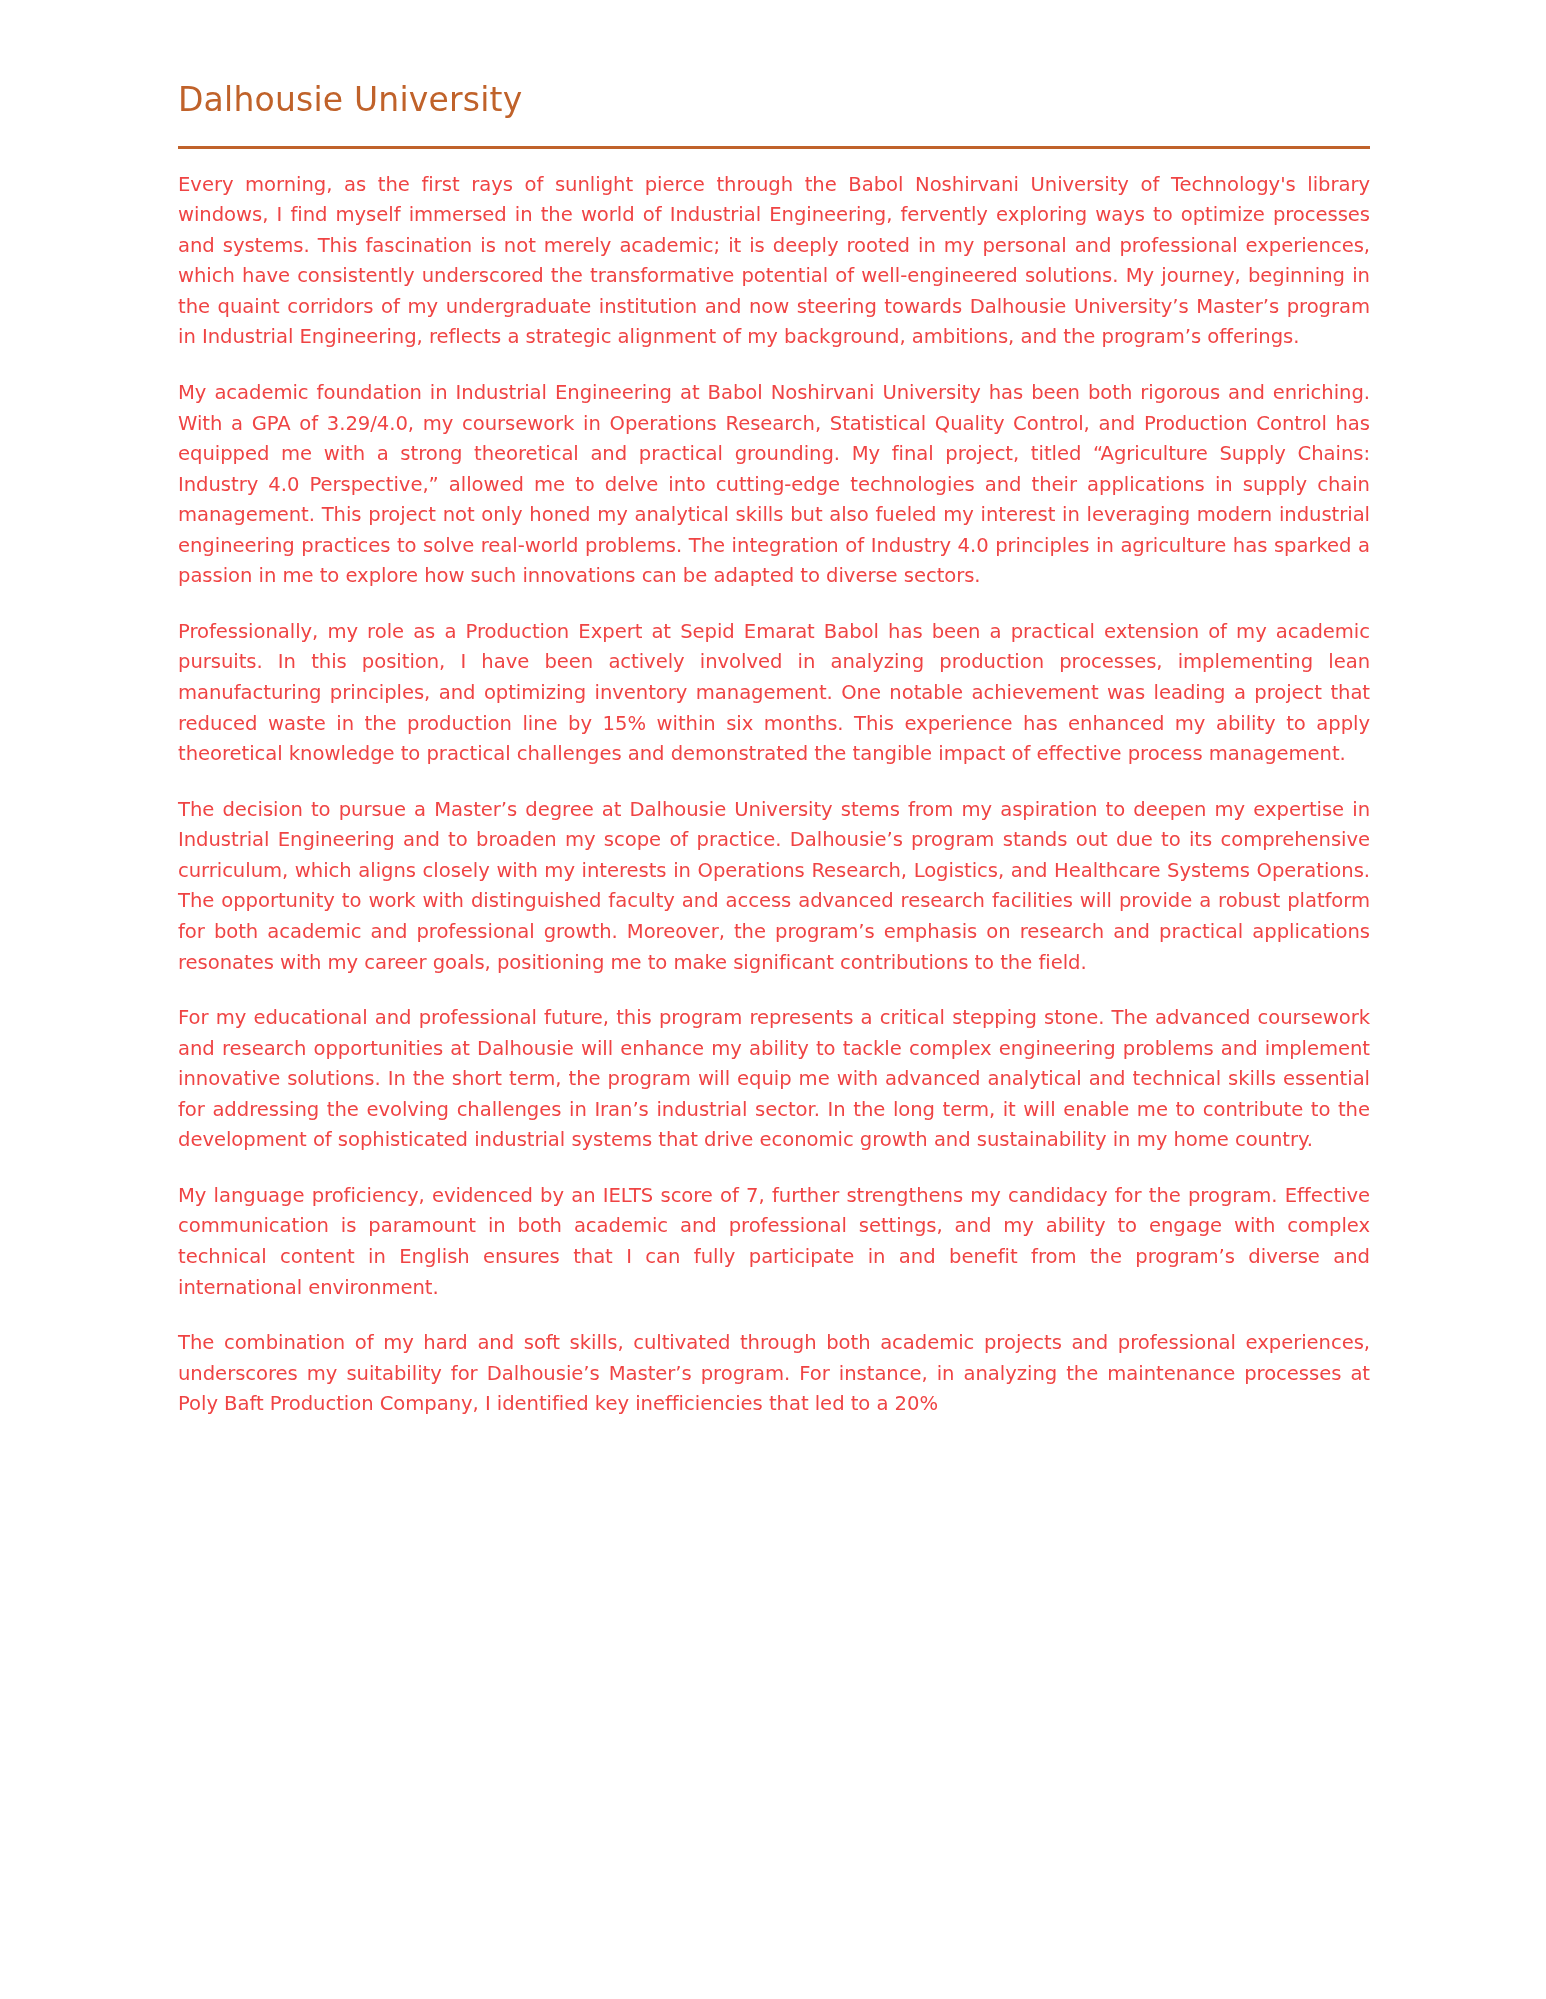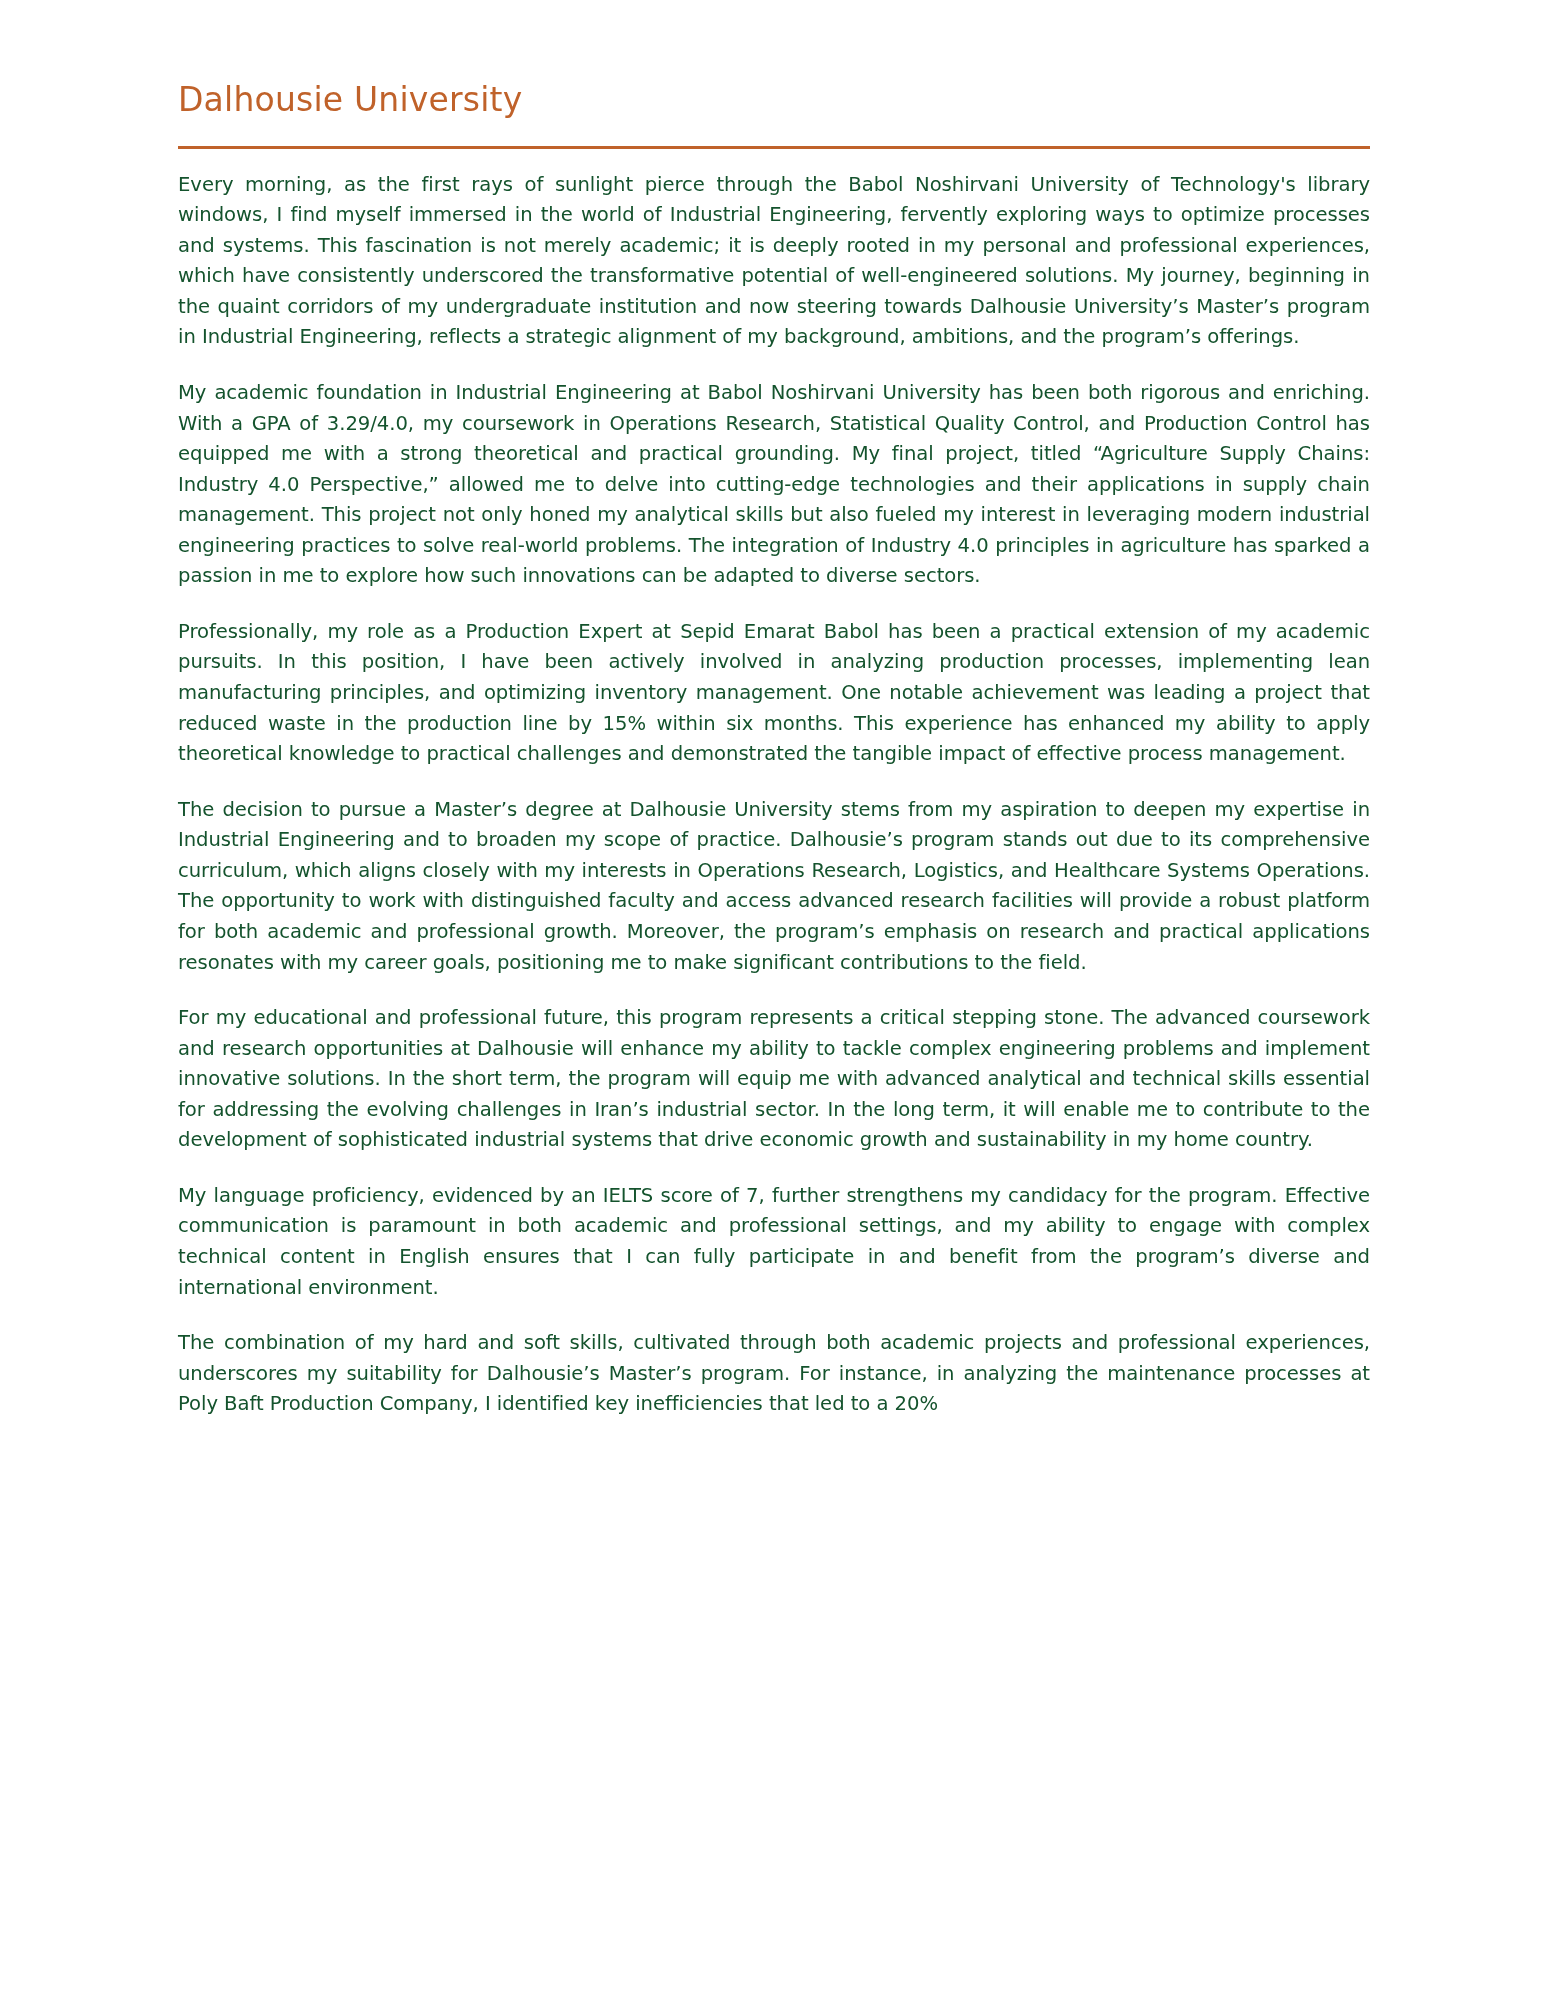--- a/index.html
+++ b/index.html
@@ -43,21 +43,21 @@
     height: 3px;
     background: #c0622a;
     margin: 0 0 21px 0;
   }
   .body-text p {
     margin: 12px 0 25px 0;
     font-size: 19.6px;
     line-height: 1.56;
     text-align: justify;
     text-justify: inter-word;
-    color: #14532d;
+    color: #ef4444;
     font-weight: 400;
     letter-spacing: -0.05px;
   }
   .body-text p:last-child {
     margin-bottom: 0;
   }
 </style>
 </head>
 <body>
 

